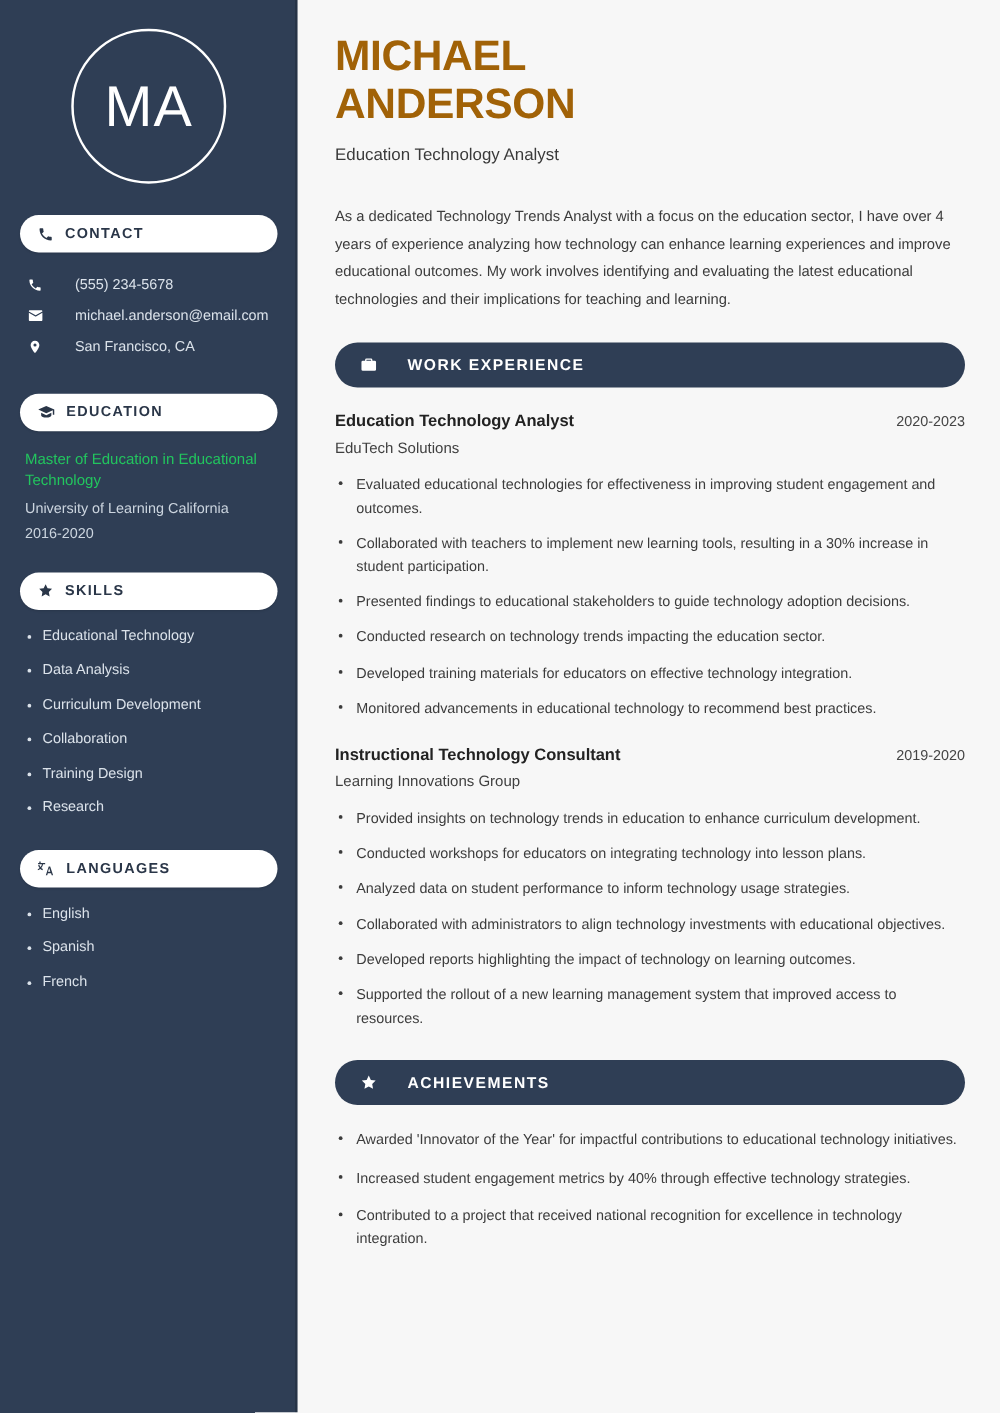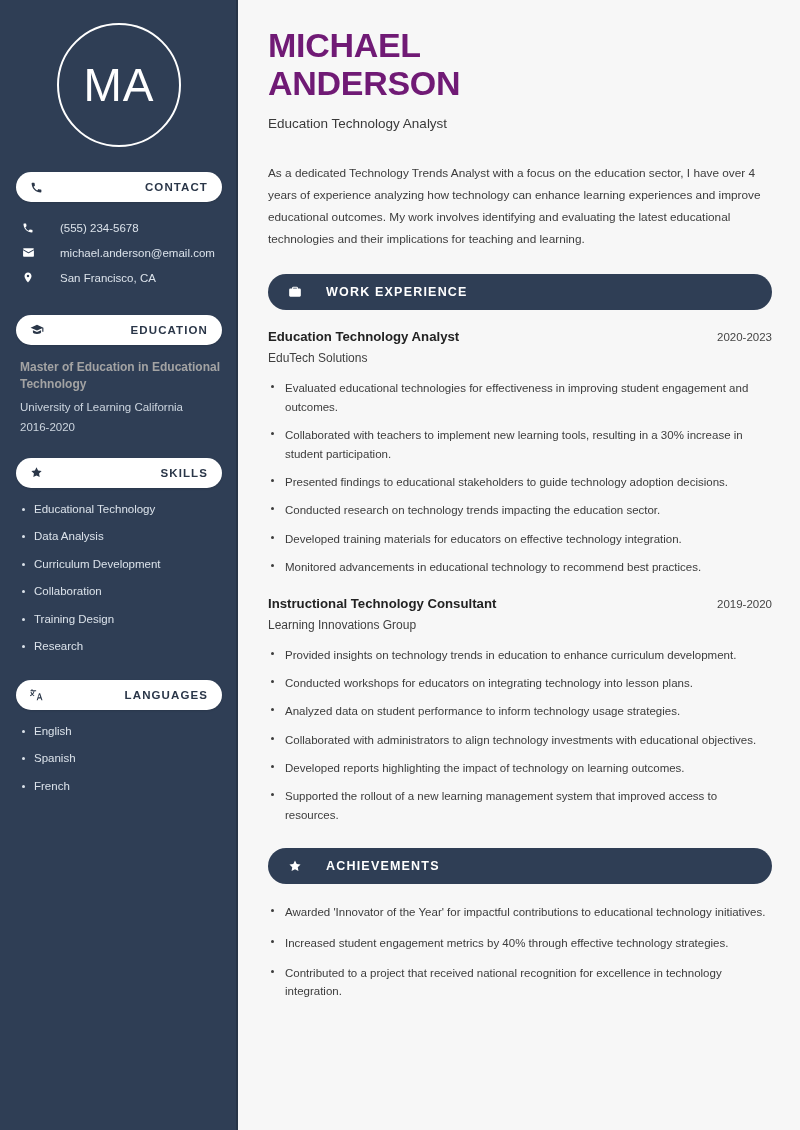--- a/index.html
+++ b/index.html
@@ -36,59 +36,58 @@
 
   .pill {
     background:#ffffff; color:#2f3e55;
     border-radius:999px;
     height:30px;
     display:flex; align-items:center;
     padding:0 14px;
     gap:9px;
     margin-top:25px;
     box-shadow:0 1px 2px rgba(0,0,0,.12);
-    justify-content:space-between;
   }
   .pill-title {
     font-size:11.5px; font-weight:bold; letter-spacing:1.1px; text-transform:uppercase;
     color:#2a3648;
   }
   .pill-icon { display:flex; align-items:center; color:#2a3648; }
   .pill-icon svg { display:block; }
 
   .contact-list { margin-top:14px; }
   .contact-row {
     display:flex; align-items:center; gap:25px;
     padding:6px 6px 6px 5px;
     font-size:11.5px; color:#dbe2ea;
   }
   .contact-row .ci { width:14px; display:flex; justify-content:center; color:#ffffff; flex:0 0 14px; }
   .contact-row .ci svg { display:block; }
 
   .edu-block { margin-top:14px; padding-left:4px; }
-  .edu-degree { font-size:12px; font-weight:bold; line-height:1.45; color:#a3a3a3; }
+  .edu-degree { font-size:12px; font-weight:normal; line-height:1.45; color:#22c55e; }
   .edu-school { font-size:11.5px; color:#ccd5df; margin-top:5px; line-height:1.4; }
   .edu-years  { font-size:11.5px; color:#ccd5df; margin-top:6px; }
 
   .side-list { margin-top:14px; padding-left:4px; list-style:none; }
   .side-list li {
     position:relative; padding-left:14px;
     font-size:11.5px; color:#dbe2ea; line-height:1.35;
     margin-bottom:12px;
   }
   .side-list li::before {
     content:""; position:absolute; left:2px; top:6px;
     width:3px; height:3px; border-radius:50%; background:#dbe2ea;
   }
 
   
   .main { flex:1; padding:26px 28px 0 30px; min-width:0; }
 
   .name {
-    font-size:34px; font-weight:bold; color:#701a75;
+    font-size:34px; font-weight:bold; color:#a16207;
     line-height:1.12; letter-spacing:-0.3px;
   }
   .job-title { font-size:13.5px; color:#3a3a3a; margin-top:14px; }
   .summary {
     font-size:11.8px; color:#3c3c3c; line-height:1.85; margin-top:32px;
     max-width:505px;
   }
 
   .sec-header {
     background:#2f3e55; color:#ffffff;

